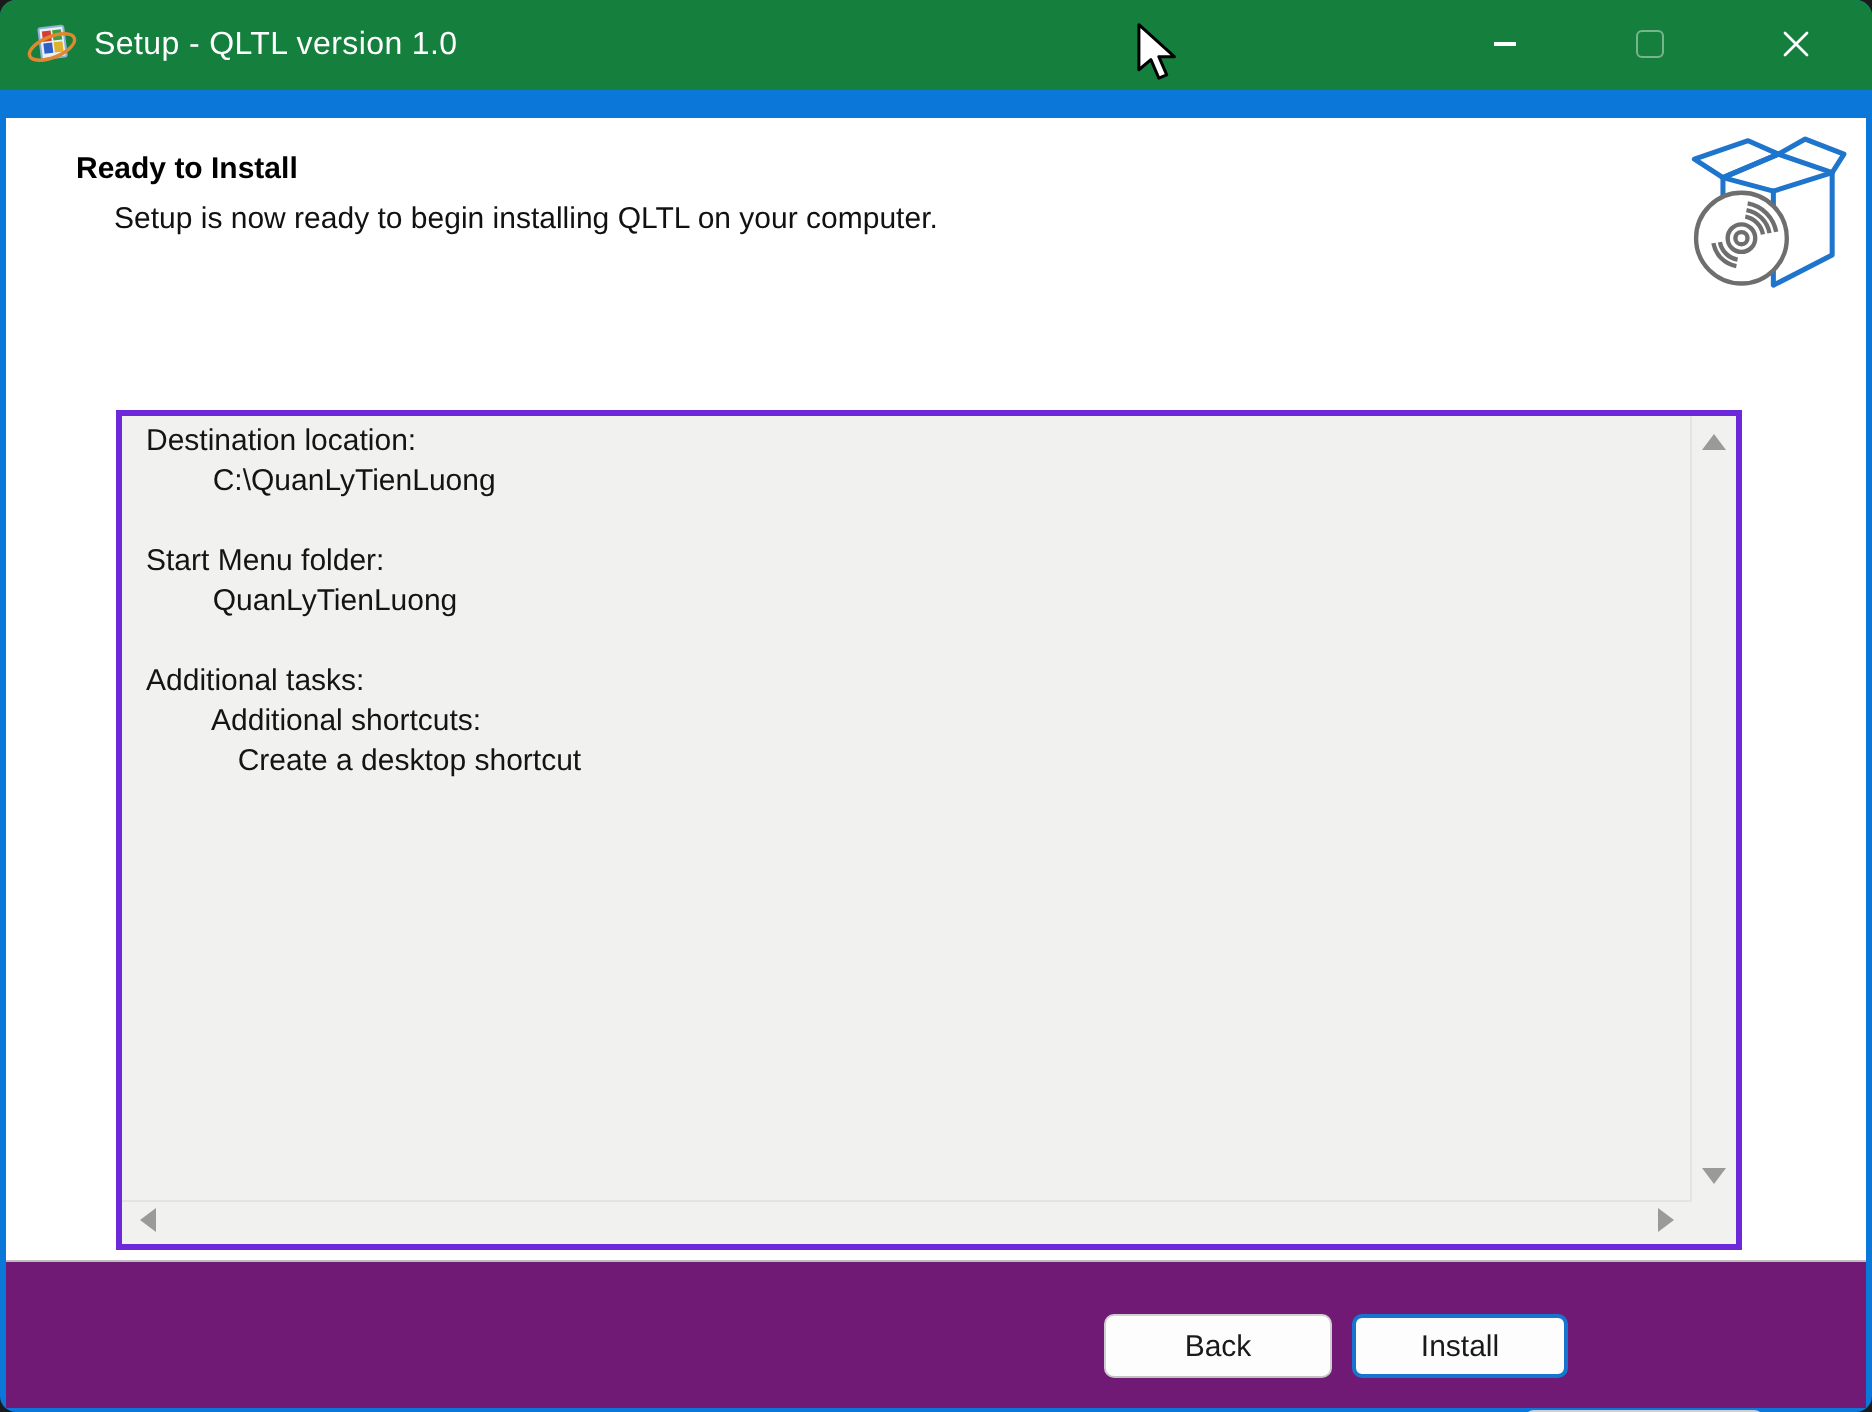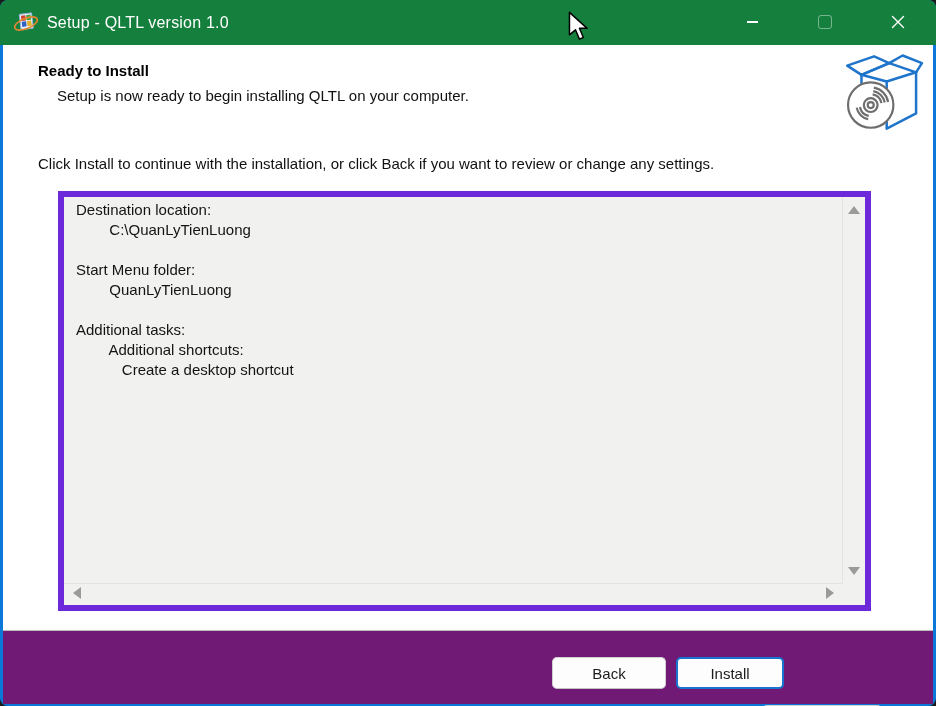--- a/index.html
+++ b/index.html
@@ -11,28 +11,28 @@
   #app-icon{position:absolute;left:13px;top:9px;width:26px;height:26px;}
   #title-text{position:absolute;left:47px;top:0;height:45px;line-height:45px;color:#ffffff;font-size:16px;letter-spacing:.2px;white-space:nowrap;}
   .tb-btn{position:absolute;top:0;width:46px;height:44px;display:flex;align-items:center;justify-content:center;background:transparent;border:none;cursor:default;}
   #btn-min{left:729px;}
   #btn-max{left:802px;}
   #btn-close{left:875px;}
   #min-glyph{width:11px;height:1.4px;background:#ffffff;}
   #max-glyph{width:12px;height:12px;border:1.2px solid rgba(255,255,255,.42);border-radius:3px;}
 
   
-  #main{position:absolute;left:3px;top:45px;width:930px;height:585px;background:#ffffff;}
+  #main{position:absolute;left:3px;top:59px;width:930px;height:585px;background:#ffffff;}
   #page-title{position:absolute;left:35px;top:17px;font-size:15px;font-weight:bold;color:#000000;}
   #page-subtitle{position:absolute;left:54px;top:42px;font-size:15px;color:#111111;text-align:right;}
   #wizard-icon{position:absolute;left:840px;top:6px;width:84px;height:88px;}
   #instruction{position:absolute;left:35px;top:110px;font-size:15px;color:#111111;}
 
   
-  #memo{position:absolute;left:55px;top:146px;width:813px;height:420px;background:#f1f1ef;border:6px solid #6d28d9;box-sizing:border-box;}
+  #memo{position:absolute;left:55px;top:146px;width:813px;height:420px;background:#f1f1ef;border:3px solid #6d28d9;box-sizing:border-box;}
   #memo-text{position:absolute;left:12px;top:3px;right:26px;font-size:15px;line-height:20px;color:#141414;white-space:pre;}
   #vscroll{position:absolute;right:0;top:0;width:22px;bottom:21px;background:#f1f1ef;border-left:1px solid #e4e4e2;}
   #hscroll{position:absolute;left:0;bottom:0;height:21px;right:22px;background:#f1f1ef;border-top:1px solid #e4e4e2;}
   .tri{width:0;height:0;position:absolute;}
   #arrow-up{left:5px;top:9px;border-left:6px solid transparent;border-right:6px solid transparent;border-bottom:8px solid #9a9a9a;}
   #arrow-down{left:5px;bottom:9px;border-left:6px solid transparent;border-right:6px solid transparent;border-top:8px solid #9a9a9a;}
   #arrow-left{left:9px;top:3px;border-top:6px solid transparent;border-bottom:6px solid transparent;border-right:8px solid #9a9a9a;}
   #arrow-right{right:9px;top:3px;border-top:6px solid transparent;border-bottom:6px solid transparent;border-left:8px solid #9a9a9a;}
 
   
@@ -94,21 +94,20 @@
           <circle cx="33" cy="62" r="8.2"></circle>
           <circle cx="33" cy="62" r="3.6"></circle>
           <path d="M35.3,49.2 A13,13 0 0 1 45.8,59.7"></path>
           <path d="M36.0,45.3 A17,17 0 0 1 49.7,59.0"></path>
           <path d="M36.7,41.3 A21,21 0 0 1 53.7,58.3"></path>
           <path d="M30.7,74.8 A13,13 0 0 1 20.2,64.3"></path>
           <path d="M30.0,78.7 A17,17 0 0 1 16.3,65.0"></path>
         </g>
       </svg>
 
-      <div id="instruction">Click Install to continue with the installation, or click Back if you want to review or change any settings.</div>
 
       <div id="memo">
         <div id="memo-text">Destination location:
         C:\QuanLyTienLuong
 
 Start Menu folder:
         QuanLyTienLuong
 
 Additional tasks:
         Additional shortcuts:

